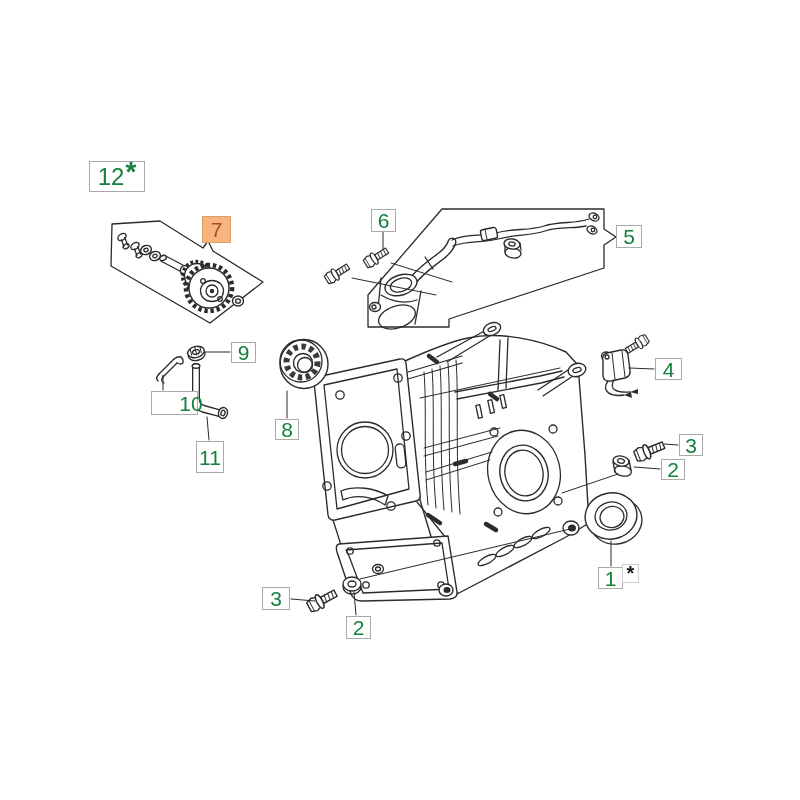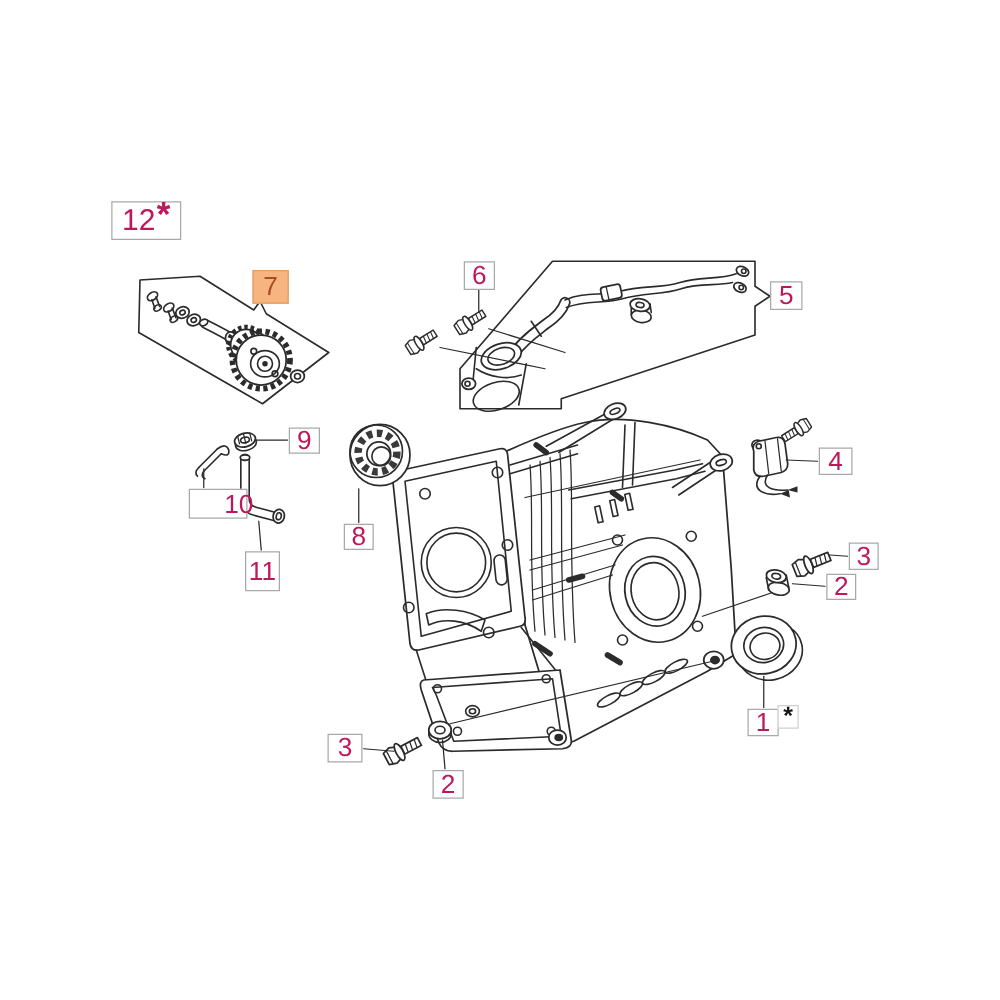--- a/index.html
+++ b/index.html
@@ -17,21 +17,21 @@
   .teeth2{fill:none;stroke:#2b2b2b;stroke-width:3.4;stroke-dasharray:2.8 2.3;}
   .balls{fill:none;stroke:#3a3a3a;stroke-width:6;stroke-dasharray:4.4 3.6;}
   .tubeo{fill:none;stroke:#2b2b2b;stroke-width:8;stroke-linecap:round;stroke-linejoin:round;}
   .tubei{fill:none;stroke:#ffffff;stroke-width:5.4;stroke-linecap:round;stroke-linejoin:round;}
   .tubeo2{fill:none;stroke:#2b2b2b;stroke-width:9;stroke-linecap:round;stroke-linejoin:round;}
   .tubei2{fill:none;stroke:#ffffff;stroke-width:6.2;stroke-linecap:round;stroke-linejoin:round;}
 
   
   .callout{position:absolute;display:flex;align-items:center;justify-content:center;
            box-sizing:border-box;background:#fff;border:1.5px solid #a9a9a9;
-           color:#be185d;font-size:21px;line-height:1;cursor:default;}
+           color:#15803d;font-size:21px;line-height:1;cursor:default;}
   .callout.hl{background:#f5b480;border-color:#e19e61;color:#ae4a28;}
   .c12{font-size:24px;}
   .starbig{font-weight:bold;font-size:28px;margin-top:-10px;margin-left:1px;}
   .star-box{position:absolute;display:flex;align-items:center;justify-content:center;
             box-sizing:border-box;background:#fff;border:1.5px solid #cfcfcf;
             font-weight:bold;font-size:20px;color:#141414;}
 </style>
 </head>
 <body>
 

